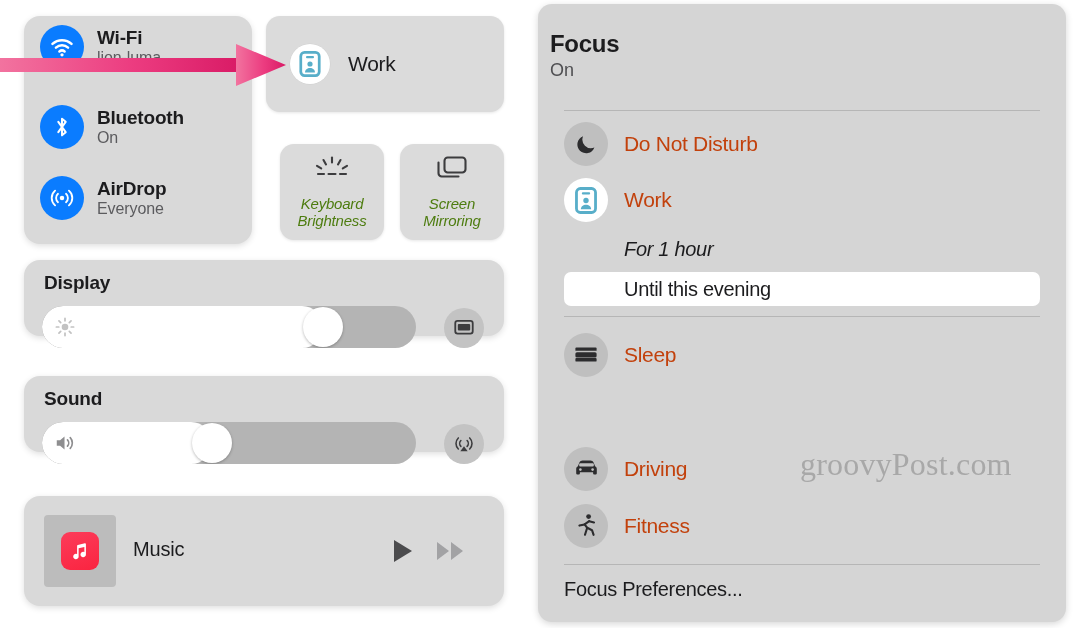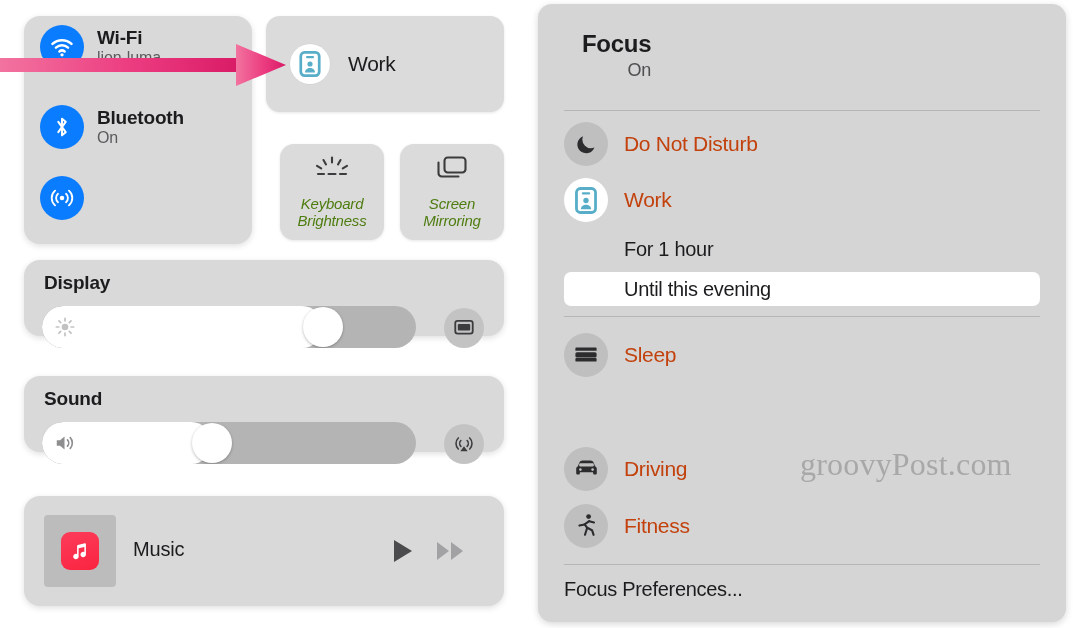--- a/index.html
+++ b/index.html
@@ -176,21 +176,21 @@
   #focus-root {
     position: absolute;
     left: 538px; top: 4px;
     width: 528px; height: 618px;
     background: #d5d5d5;
     border-radius: 14px;
     box-shadow: 0 2px 7px rgba(0,0,0,0.16), 0 0 0 1px rgba(255,255,255,0.7);
     overflow: hidden;
   }
   #focus-header {
-    position: absolute; left: 44px; top: 26px; text-align: right;
+    position: absolute; left: 12px; top: 26px;
   }
   #focus-header .h-title {
     font-size: 24px; font-weight: bold; color: #1c1c1e; letter-spacing: -0.3px;
   }
   #focus-header .h-sub {
     font-size: 18px; color: #4f4f52; margin-top: 2px; letter-spacing: -0.1px;
   }
   .focus-divider {
     position: absolute; left: 26px; width: 476px; height: 1px;
     background: #b6b6b6;
@@ -278,20 +278,24 @@
 
     <div class="conn-row" style="top:155px;">
       <span class="conn-icon">
         <svg width="26" height="26" viewBox="0 0 24 24" fill="none">
           <circle cx="12" cy="12" r="2.1" fill="#fff"></circle>
           <path d="M8.3 15.9a5.2 5.2 0 0 1 0-7.8" stroke="#fff" stroke-width="1.7" stroke-linecap="round"></path>
           <path d="M15.7 8.1a5.2 5.2 0 0 1 0 7.8" stroke="#fff" stroke-width="1.7" stroke-linecap="round"></path>
           <path d="M5.6 18.8a9 9 0 0 1 0-13.6" stroke="#fff" stroke-width="1.7" stroke-linecap="round"></path>
           <path d="M18.4 5.2a9 9 0 0 1 0 13.6" stroke="#fff" stroke-width="1.7" stroke-linecap="round"></path>
         </svg>
+      </span>
+      <span class="conn-text">
+        <span class="conn-title">AirDrop</span>
+        <span class="conn-sub">Everyone</span>
       </span>
     </div>
   </div>
 
   <div class="card" id="work-tile">
     <span class="work-badge">
       <svg width="22" height="26" viewBox="0 0 18 22" fill="none">
         <rect x="1.2" y="1.2" width="15.6" height="19.6" rx="3.2" stroke="#58aec9" stroke-width="2.3"></rect>
         <rect x="5.6" y="4.2" width="6.8" height="1.9" rx="0.9" fill="#58aec9"></rect>
         <circle cx="9" cy="11" r="2.2" fill="#58aec9"></circle>
@@ -437,21 +441,21 @@
       <svg width="22" height="27" viewBox="0 0 18 22" fill="none">
         <rect x="1.2" y="1.2" width="15.6" height="19.6" rx="3.2" stroke="#58aec9" stroke-width="2.3"></rect>
         <rect x="5.6" y="4.2" width="6.8" height="1.9" rx="0.9" fill="#58aec9"></rect>
         <circle cx="9" cy="11" r="2.2" fill="#58aec9"></circle>
         <path d="M4.8 18.2c0-2.5 1.9-3.8 4.2-3.8s4.2 1.3 4.2 3.8" fill="#58aec9"></path>
       </svg>
     </span>
     <span class="focus-label">Work</span>
   </div>
 
-  <div class="focus-sub" style="top:228px;">
+  <div class="focus-sub" style="top:228px;font-style:italic;">
     <span class="s-label">For 1 hour</span>
   </div>
   <div class="focus-sub selected" style="top:268px;">
     <span class="s-label">Until this evening</span>
   </div>
 
   <div class="focus-divider" id="div-mid"></div>
 
   <div class="focus-item" style="top:329px;">
     <span class="focus-circle">

